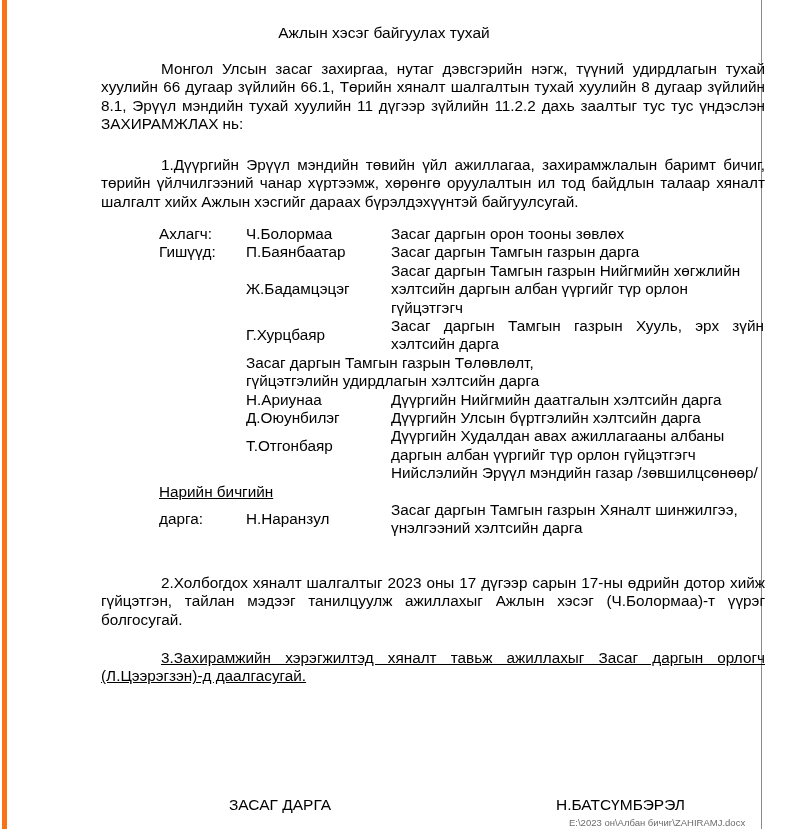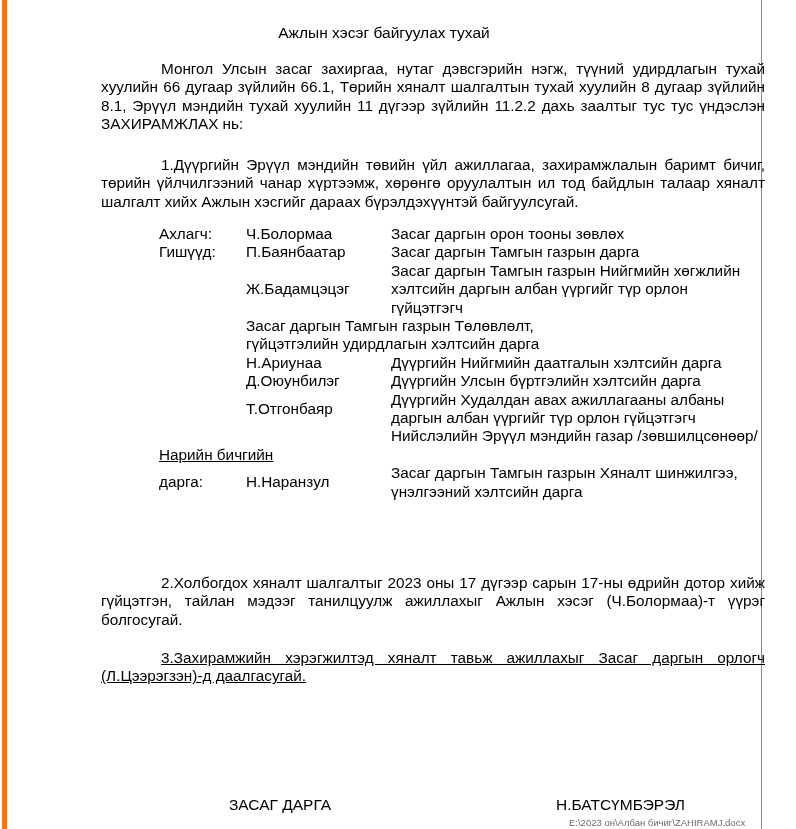--- a/index.html
+++ b/index.html
@@ -49,20 +49,25 @@
       <span class="col-name">П.Баянбаатар</span>
       <span class="col-pos">Засаг даргын Тамгын газрын дарга</span>
     </div>
     <div class="row">
       <span class="col-role"></span>
       <span class="col-name">Ж.Бадамцэцэг</span>
       <span class="col-pos" style="text-align:left">Засаг даргын Тамгын газрын Нийгмийн хөгжлийн хэлтсийн даргын албан үүргийг түр орлон гүйцэтгэгч</span>
     </div>
     <div class="row">
       <span class="col-role"></span>
+      <span class="col-name">Г.Хурцбаяр</span>
+      <span class="col-pos">Засаг даргын Тамгын газрын Хууль, эрх зүйн хэлтсийн дарга</span>
+    </div>
+    <div class="row">
+      <span class="col-role"></span>
       <span class="col-pos" style="text-align:left">Засаг даргын Тамгын газрын Төлөвлөлт, гүйцэтгэлийн удирдлагын хэлтсийн дарга</span>
     </div>
     <div class="row">
       <span class="col-role"></span>
       <span class="col-name">Н.Ариунаа</span>
       <span class="col-pos">Дүүргийн Нийгмийн даатгалын хэлтсийн дарга</span>
     </div>
     <div class="row">
       <span class="col-role"></span>
       <span class="col-name">Д.Оюунбилэг</span>

